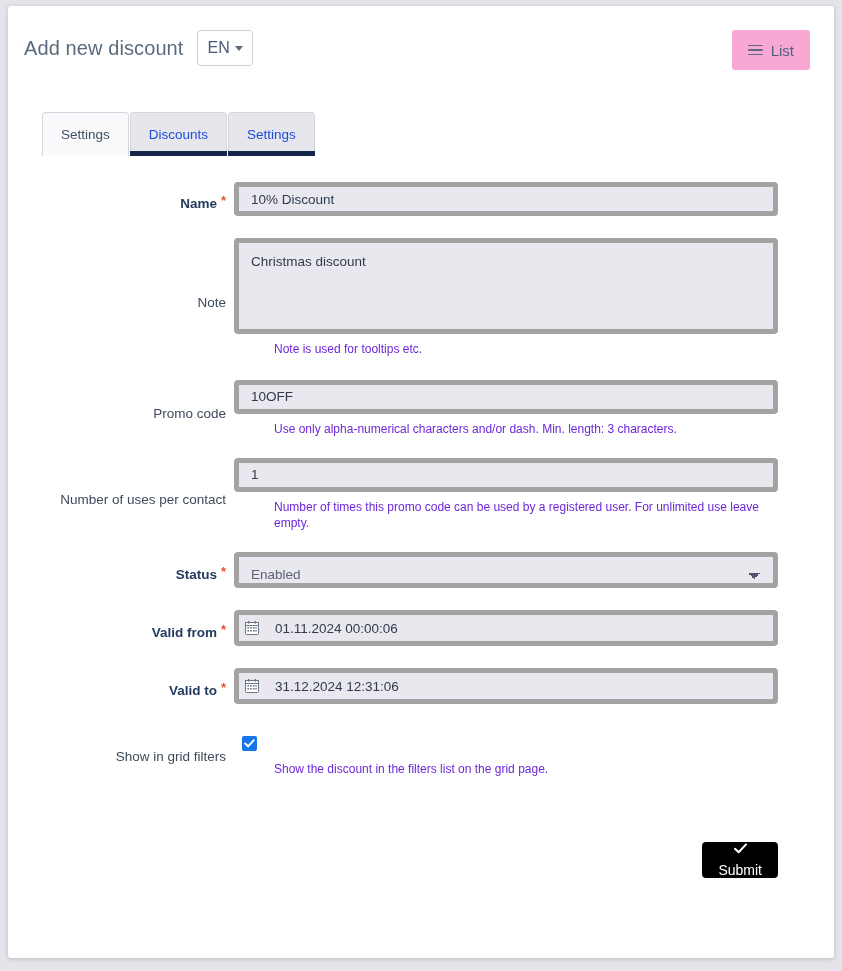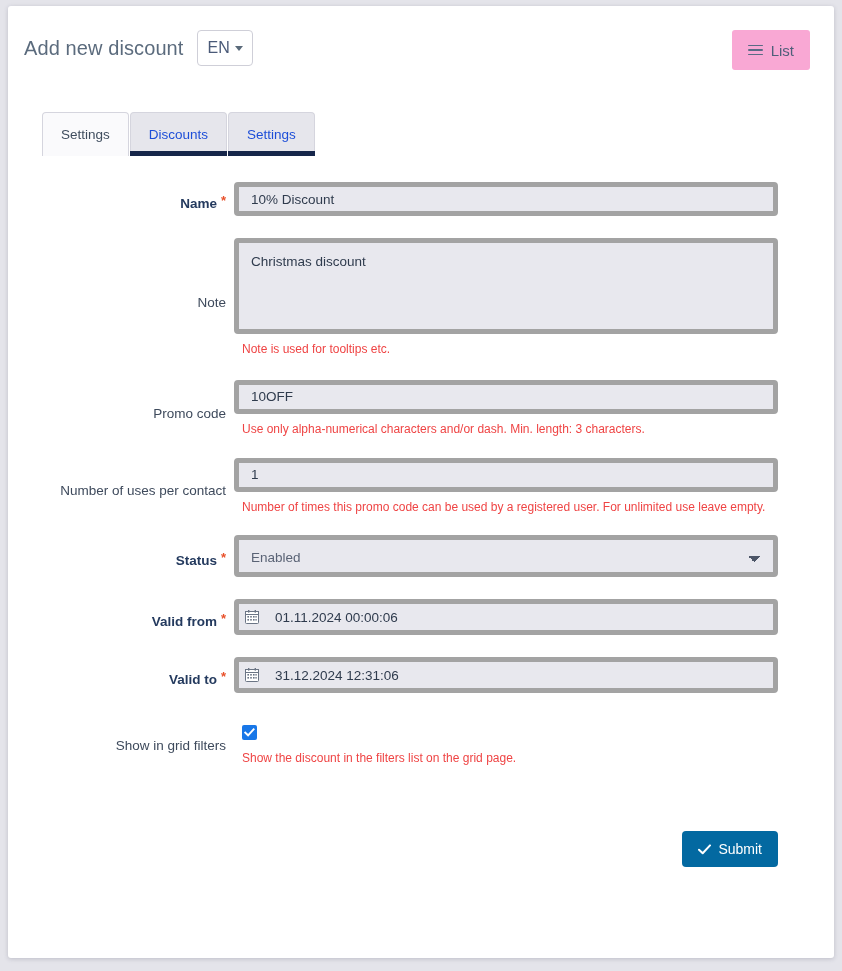--- a/index.html
+++ b/index.html
@@ -183,21 +183,21 @@
     display: block;
   }
   textarea.control {
     height: 96px;
     padding: 9px 12px;
     line-height: 1.45;
     resize: none;
     overflow: hidden;
   }
   select.control {
-    height: 42px;
+    height: 36px;
     line-height: 36px;
     -webkit-appearance: none;
     appearance: none;
     background-image:
       linear-gradient(45deg, transparent 50%, #4d5668 50%),
       linear-gradient(135deg, #4d5668 50%, transparent 50%);
     background-position:
       calc(100% - 19px) 16px,
       calc(100% - 13px) 16px;
     background-size: 6px 6px, 6px 6px;
@@ -217,23 +217,24 @@
     position: absolute;
     left: 11px;
     top: 50%;
     transform: translateY(-50%);
     width: 14px;
     height: 14px;
     pointer-events: none;
   }
   .help-text {
     font-size: 12px;
-    color: #ef4444;
+    color: #6d28d9;
     padding: 7px 0 0 8px;
     line-height: 1.4;
+    margin-left: 32px;
   }
   .spacer-sm { height: 20px; }
   .spacer-md { height: 22px; }
 
   
   .checkbox-box {
     width: 15px;
     height: 15px;
     background: #1877e8;
     border-radius: 2px;
@@ -255,27 +256,28 @@
     display: flex;
     justify-content: flex-end;
     padding: 64px 56px 0 0;
   }
   .submit-button {
     display: inline-flex;
     align-items: center;
     gap: 7px;
     height: 36px;
     padding: 0 16px;
-    background: #0369a1;
+    background: #000000;
     border: none;
     border-radius: 4px;
     color: #ffffff;
     font-size: 14px;
     font-family: "Liberation Sans", sans-serif;
     cursor: pointer;
+    flex-direction: column;
   }
 </style>
 </head>
 <body>
 
 <div class="page-card">
 
   <div class="page-header">
     <div class="header-left">
       <div class="page-title">Add new discount</div>

